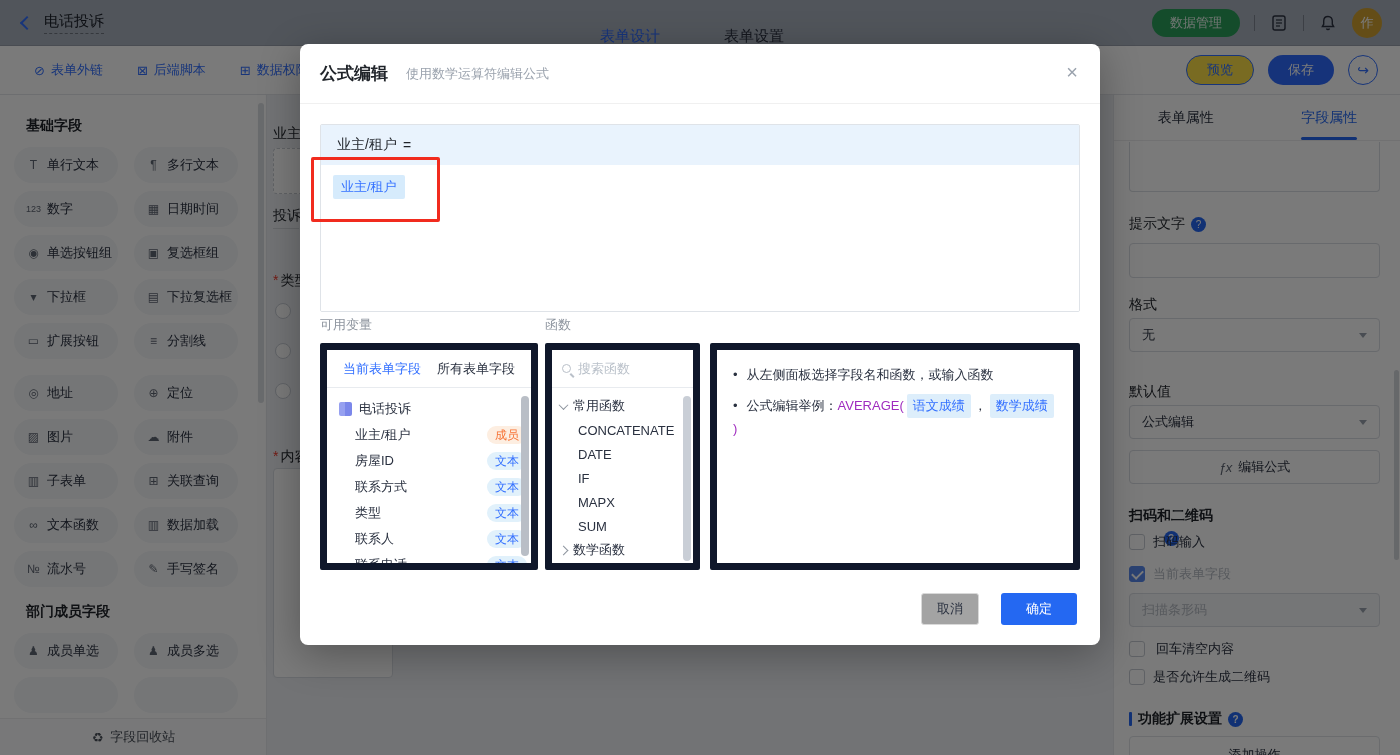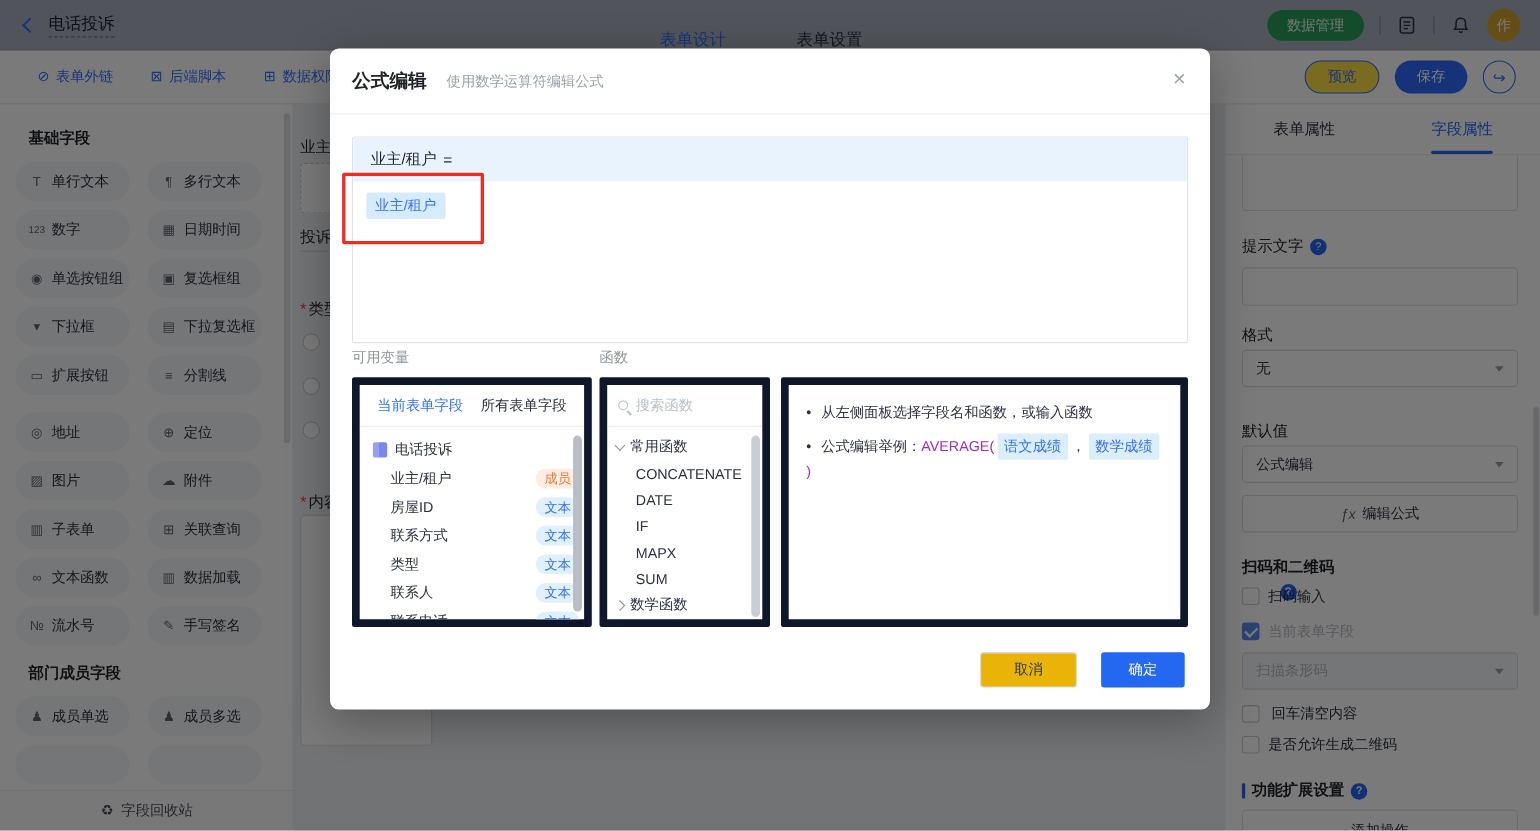--- a/index.html
+++ b/index.html
@@ -109,21 +109,21 @@
   .chev-r { width:7px; height:7px; border-right:1.5px solid #8d949e; border-bottom:1.5px solid #8d949e; transform:rotate(-45deg); flex:none; }
   .f-scroll { position:absolute; right:2px; top:46px; width:8px; height:165px; background:#c9ced6; border-radius:4px; }
 
   .helpp { left:410px; width:370px; padding:14px 16px; }
   .hline { font-size:13px; color:#2a3140; line-height:22px; margin-bottom:8px; display:flex; flex-wrap:wrap; align-items:center; }
   .hline .dot { margin-right:9px; color:#2a3140; }
   .pur { color:#9f2bbf; }
   .hchip { background:#ddeefb; color:#3370ff; padding:1px 6px; border-radius:2px; margin:0 3px; }
 
   .md-btns { position:absolute; right:23px; top:549px; display:flex; gap:22px; }
-  .btn-cancel { width:88px; height:32px; border:1px solid #d9d9d9; border-radius:3px; background:#eab308; font-size:13px; color:#2a3140; cursor:pointer; }
+  .btn-cancel { width:58px; height:32px; border:1px solid #d9d9d9; border-radius:3px; background:#a3a3a3; font-size:13px; color:#2a3140; cursor:pointer; }
   .btn-ok { width:76px; height:32px; border:none; border-radius:3px; background:#2468f2; font-size:13px; color:#fff; cursor:pointer; }
 </style>
 </head>
 <body>
 
 <div class="app-header">
   <span class="back-chev"></span>
   <span class="app-title">电话投诉</span>
   <div class="hdr-tabs">
     <span class="hdr-tab active">表单设计</span>

